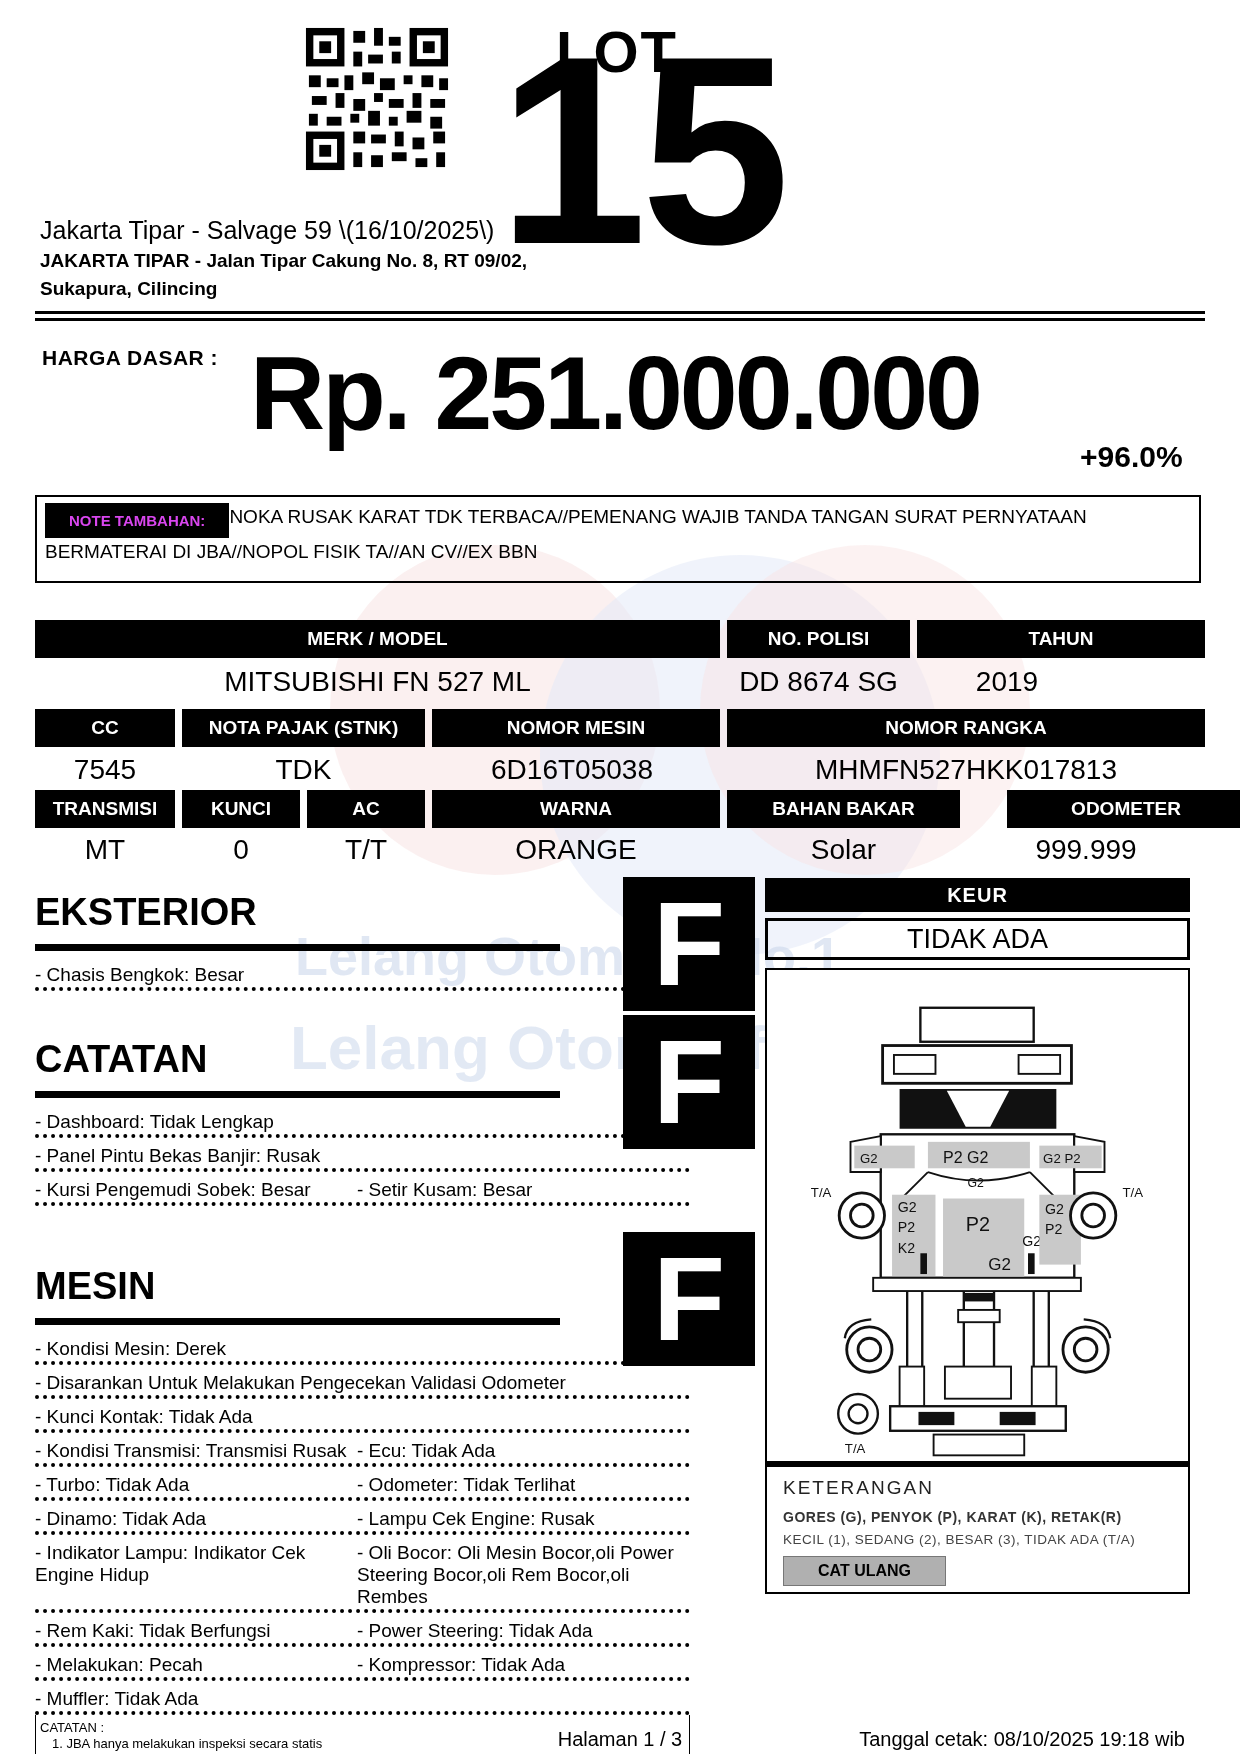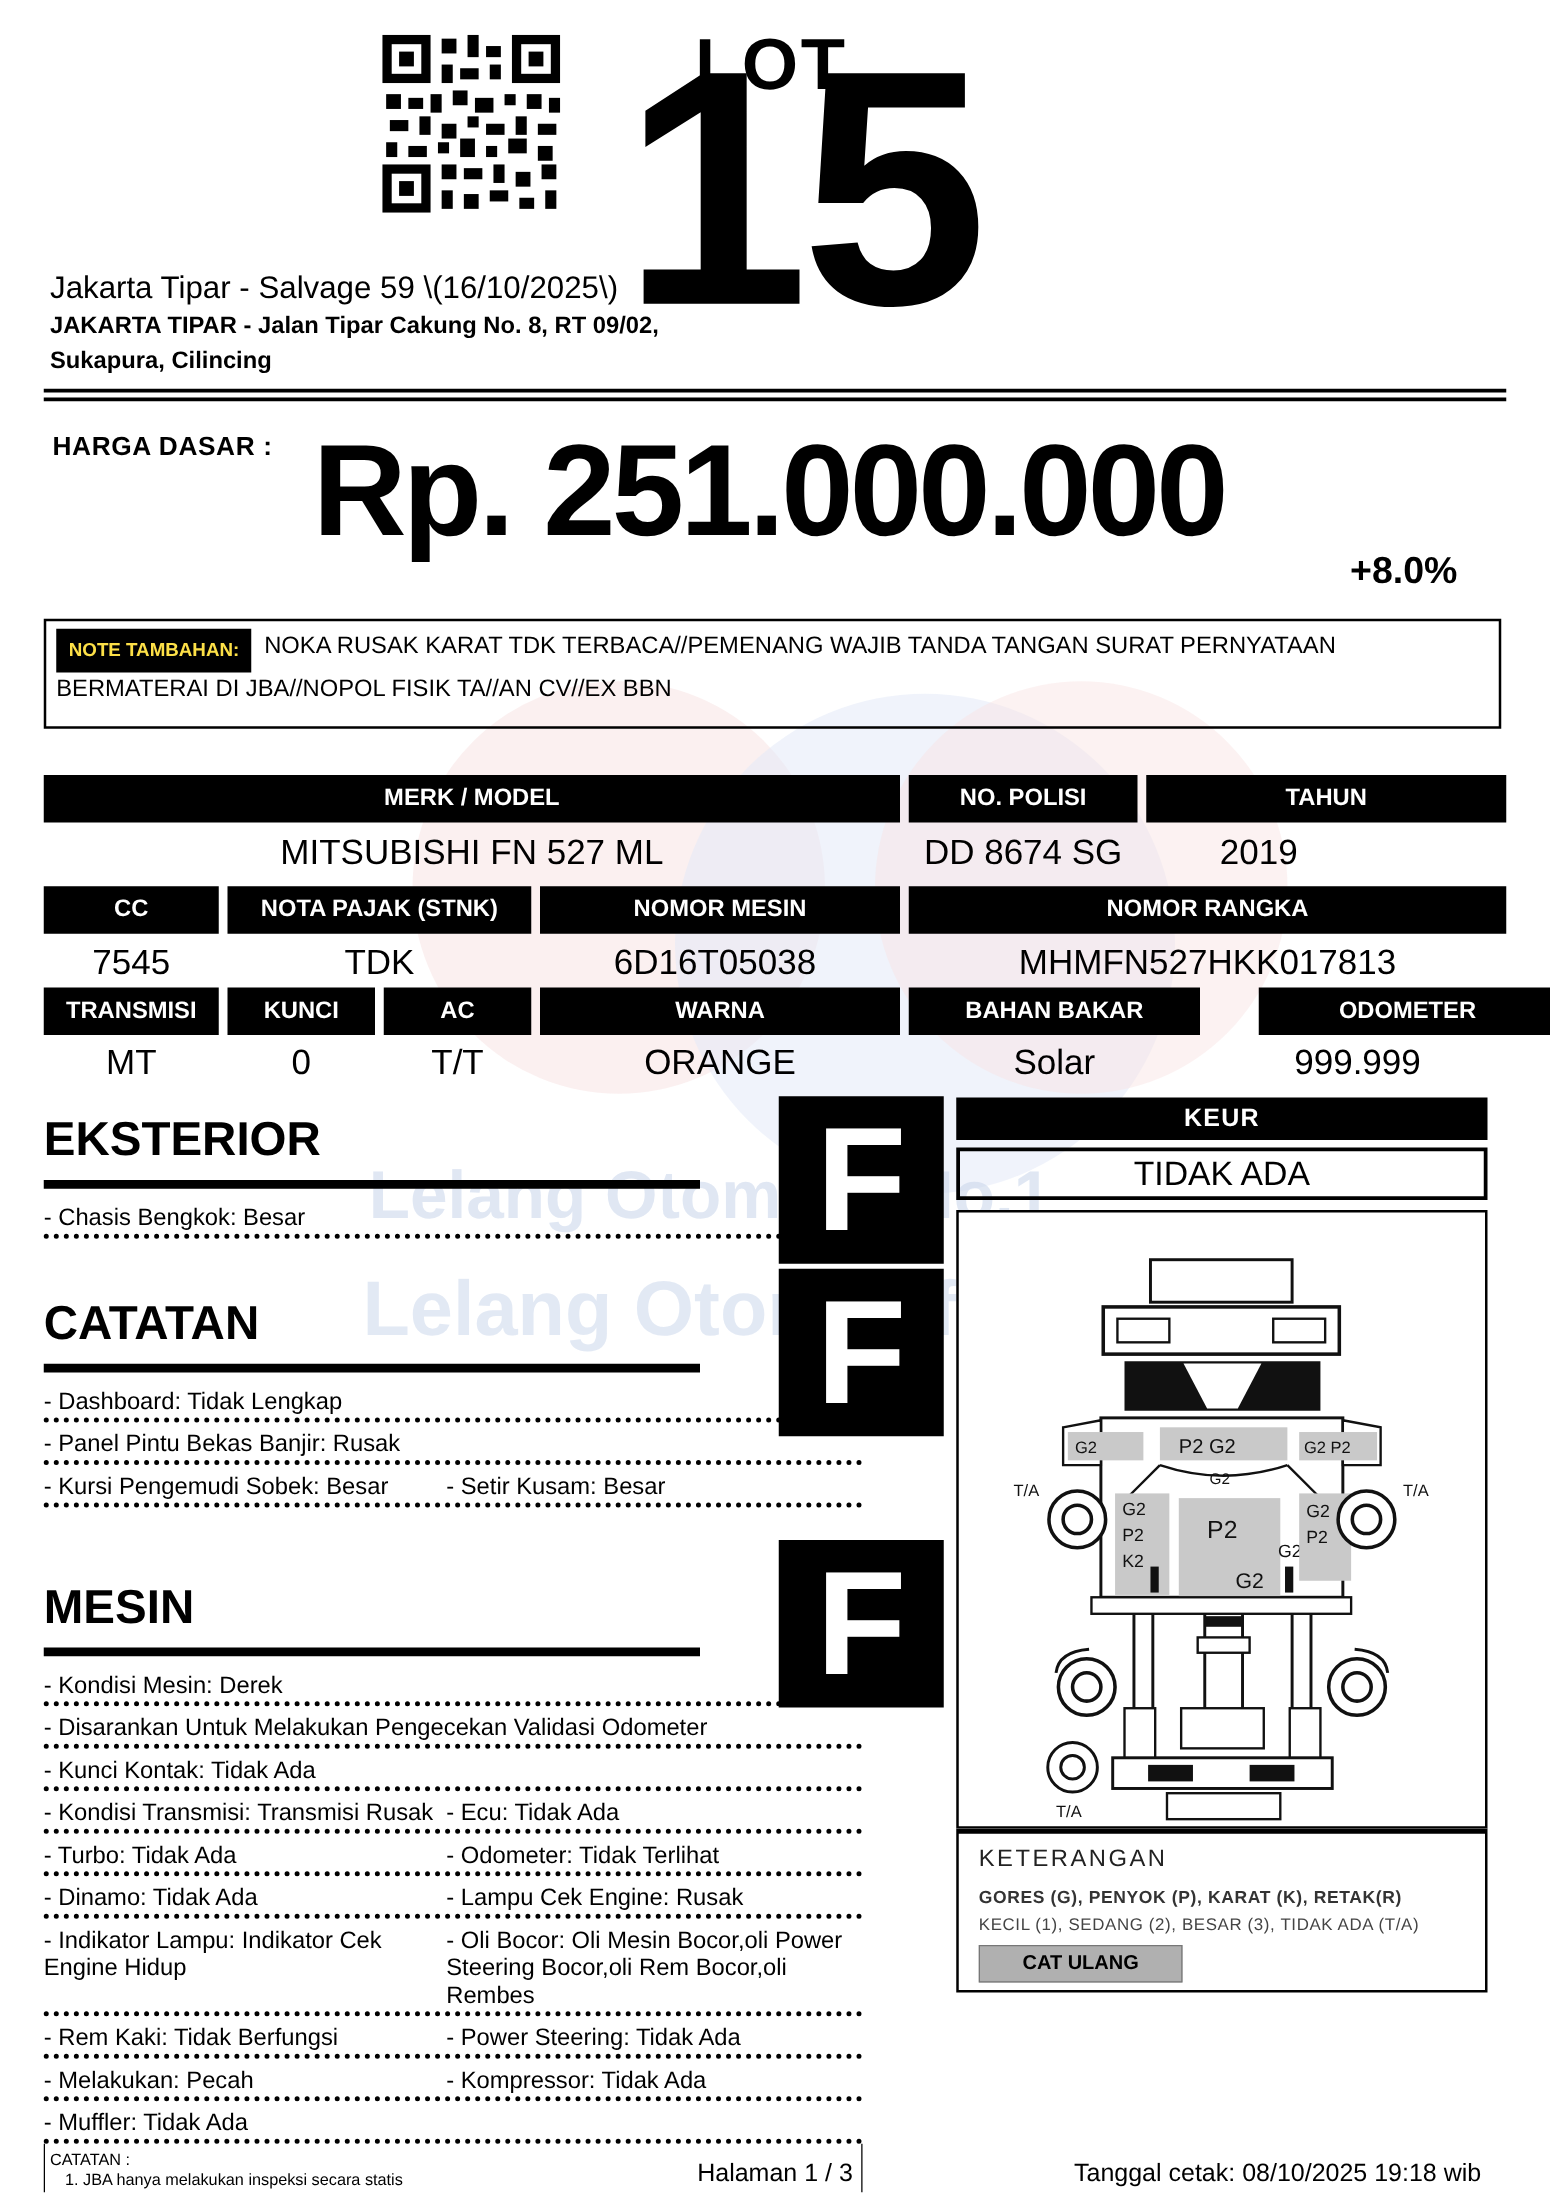--- a/index.html
+++ b/index.html
@@ -15,21 +15,21 @@
   #lot-number{left:498px;top:30px;font-size:268px;font-weight:bold;line-height:240px;letter-spacing:-6px;}
   #auction-title{left:40px;top:216px;font-size:25px;}
   .addr{left:40px;font-size:19px;font-weight:600;}
   #divider{left:35px;top:311px;width:1170px;height:4px;border-top:3px solid #000;border-bottom:3px solid #000;}
   
   #price-label{left:42px;top:346px;font-size:21px;font-weight:600;letter-spacing:.5px;}
   #price-value{left:110px;top:334px;width:1010px;text-align:center;font-size:104px;font-weight:bold;letter-spacing:-3px;}
   #price-increment{left:1080px;top:440px;font-size:30px;font-weight:bold;}
   
   #note-box{left:35px;top:495px;width:1166px;height:88px;border:2px solid #000;padding:6px 8px;box-sizing:border-box;font-size:19px;line-height:27px;}
-  #note-label{display:inline-block;background:#000;color:#fde047;font-size:15px;font-weight:bold;padding:4px 10px;margin-right:10px;vertical-align:top;}
+  #note-label{display:inline-block;background:#000;color:#d946ef;font-size:15px;font-weight:bold;padding:4px 24px;vertical-align:top;}
   
   .bar{position:absolute;height:38px;background:#000;color:#fff;font-size:19px;font-weight:bold;
        display:flex;align-items:center;justify-content:center;z-index:1;}
   .val{position:absolute;height:40px;font-size:28px;display:flex;align-items:center;justify-content:center;z-index:1;}
   
   #left-col{position:absolute;left:35px;top:890px;width:655px;z-index:1;}
   .sec-title{font-size:38px;font-weight:bold;line-height:44px;margin:0;}
   .sec-rule{height:7px;background:#000;width:525px;margin-top:10px;}
   .irow{display:flex;padding-top:7px;padding-bottom:1px;border-bottom:4px dotted #000;font-size:19px;line-height:22px;}
   .irow .l{width:322px;padding-right:6px;box-sizing:border-box;}
@@ -124,21 +124,21 @@
   </svg>
   <div class="abs z1" id="lot-label">LOT</div>
   <div class="abs z1" id="lot-number">15</div>
   <div class="abs z1" id="auction-title">Jakarta Tipar - Salvage 59 \(16/10/2025\)</div>
   <div class="abs z1 addr" style="top:250px;">JAKARTA TIPAR - Jalan Tipar Cakung No. 8, RT 09/02,</div>
   <div class="abs z1 addr" style="top:278px;">Sukapura, Cilincing</div>
   <div class="abs z1" id="divider"></div>
 
   <div class="abs z1" id="price-label">HARGA DASAR :</div>
   <div class="abs z1" id="price-value">Rp. 251.000.000</div>
-  <div class="abs z1" id="price-increment">+8.0%</div>
+  <div class="abs z1" id="price-increment">+96.0%</div>
 
   <div class="abs z1" id="note-box">
     <span id="note-label">NOTE TAMBAHAN:</span><span>NOKA RUSAK KARAT TDK TERBACA//PEMENANG WAJIB TANDA TANGAN SURAT PERNYATAAN BERMATERAI DI JBA//NOPOL FISIK TA//AN CV//EX BBN</span>
   </div>
 
   <div class="bar" style="left:35px;top:620px;width:685px;">MERK / MODEL</div>
   <div class="bar" style="left:727px;top:620px;width:183px;">NO. POLISI</div>
   <div class="bar" style="left:917px;top:620px;width:288px;">TAHUN</div>
   <div class="val" style="left:35px;top:662px;width:685px;">MITSUBISHI FN 527 ML</div>
   <div class="val" style="left:727px;top:662px;width:183px;">DD 8674 SG</div>

